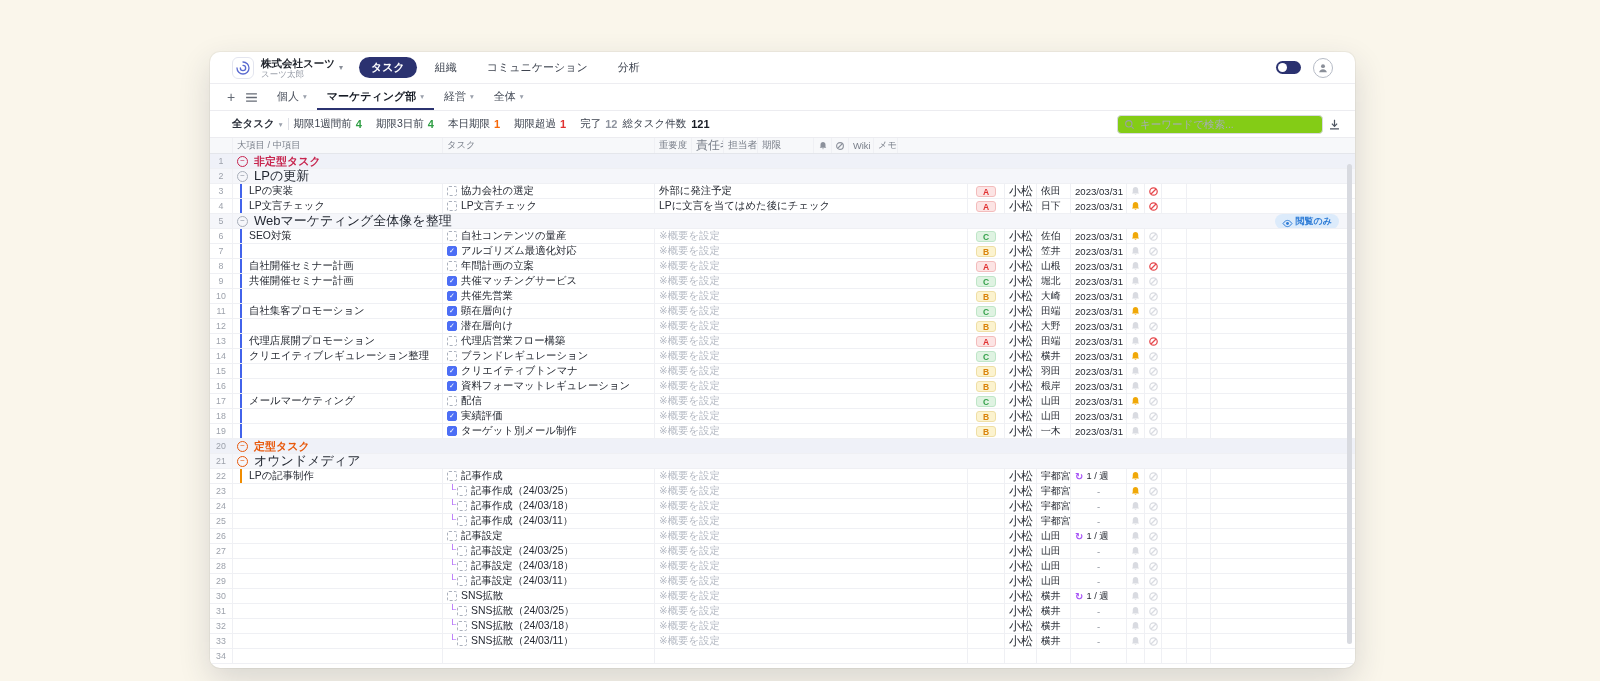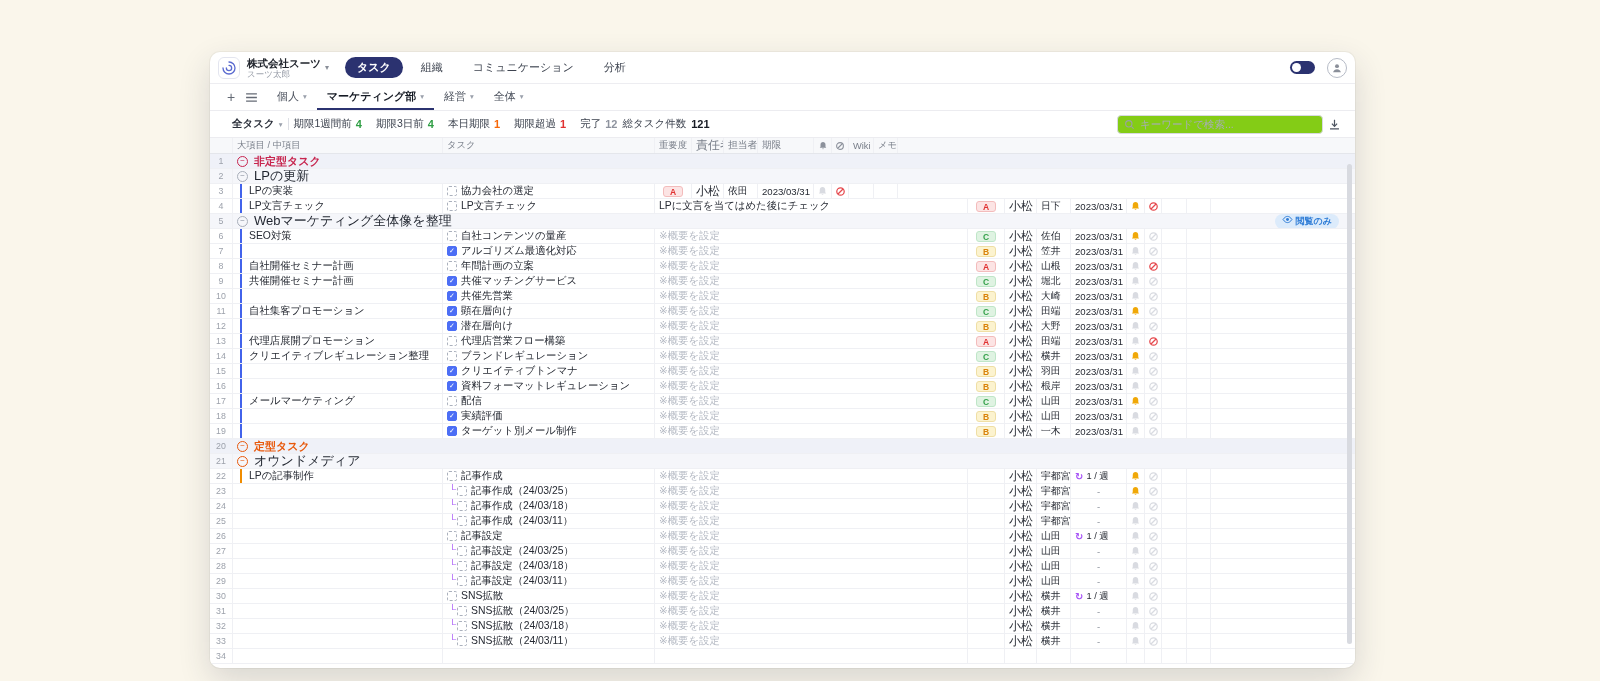--- a/index.html
+++ b/index.html
@@ -3,21 +3,21 @@
 <meta charset="utf-8">
 <style>
   * { margin:0; padding:0; box-sizing:border-box; }
   html,body { width:1600px; height:681px; font-family:"Liberation Sans","DejaVu Sans",sans-serif; }
   .page { position:relative; width:1600px; height:681px; background:#FAF6EB; overflow:hidden; }
   .window { position:absolute; left:210px; top:52px; width:1145px; height:616px; background:#fff;
             border-radius:10px; overflow:hidden; box-shadow:0 12px 32px rgba(40,45,70,.16), 0 0 0 1px rgba(0,0,0,.04);
             display:flex; flex-direction:column; }
 
   
-  .topbar { height:32px; flex:none; display:flex; align-items:center; padding:0 8px; border-bottom:1px solid #EDEDF1; }
+  .topbar { height:32px; flex:none; display:flex; align-items:center; padding:0 22px; border-bottom:1px solid #EDEDF1; }
   .logo { width:22px; height:22px; border-radius:6px; border:1px solid #E3E5EF; display:flex; align-items:center; justify-content:center; flex:none; }
   .brand { margin-left:7px; cursor:pointer; }
   .brand-co { font-size:10.5px; font-weight:700; color:#20242C; line-height:12px; white-space:nowrap; }
   .brand-user { font-size:8.5px; color:#959AA5; line-height:10px; }
   .brand-chev { font-size:8px; color:#8A8F99; margin-left:4px; }
   .mainnav { display:flex; align-items:center; margin-left:16px; gap:6px; }
   .navitem { font-size:11px; color:#3E4450; padding:3px 12px; white-space:nowrap; cursor:pointer; }
   .navitem.active { background:#2B3270; color:#fff; border-radius:999px; font-weight:700; }
   .topright { margin-left:auto; display:flex; align-items:center; gap:12px; }
   .toggle { width:25px; height:13px; border-radius:7px; background:#2B3270; position:relative; display:inline-block; cursor:pointer; }
@@ -101,21 +101,21 @@
   .ph { color:#B5BAC4; }
   .badge { min-width:20px; padding:0 4px; height:11px; line-height:10px; border-radius:3px; font-size:8.5px;
            font-weight:700; text-align:center; border:1px solid transparent; }
   .b-A { background:#FCE4E4; color:#E03131; border-color:#F3BCBC; }
   .b-B { background:#FCF3CF; color:#D9830B; border-color:#EFDFA5; }
   .b-C { background:#DFF3E2; color:#36A24C; border-color:#BFE6C8; }
 
   .recur { display:flex; align-items:center; gap:3px; font-size:9.3px; color:#262A33; }
   .ricon { color:#A855F7; font-size:10px; font-weight:700; font-style:normal; }
 
-  .viewonly { margin-left:auto; margin-right:12px; display:flex; align-items:flex-start; gap:3px; background:#DCEBFB;
+  .viewonly { margin-left:auto; margin-right:12px; display:flex; align-items:flex-end; gap:3px; background:#DCEBFB;
               color:#2E7CD6; font-size:9px; font-weight:600; padding:1px 7px; border-radius:8px; }
 
   .vscroll { position:absolute; right:3px; top:112px; width:5px; height:480px; background:#D8DAE0; border-radius:3px; cursor:pointer; }
   .th { font-weight:400; }
 </style>
 </head>
 <body>
 
 <div class="page">
   <div class="window">
@@ -279,20 +279,23 @@
         <div class="trow t-task">
           <span class="c cnum">3</span>
           <span class="c ccat">
             <i class="conn blue"></i>
             <span class="catlabel">LPの実装</span>
           </span>
           <span class="c ctask">
             <span class="cb empty"></span>
             <span class="tasklabel">協力会社の選定</span>
           </span>
+          <span class="c cdesc">
+            <span class="">外部に発注予定</span>
+          </span>
           <span class="c cpri">
             <span class="badge b-A">A</span>
           </span>
           <span class="c cown">小松</span>
           <span class="c casg">依田</span>
           <span class="c cdue">2023/03/31</span>
           <span class="c cbell">
             <svg width="11" height="11" viewBox="0 0 16 16">
               <path fill="#D9DBE1" d="M8 1.6C5.7 1.6 4 3.4 4 5.8v3.3L2.8 10.9h10.4L12 9.1V5.8c0-2.4-1.7-4.2-4-4.2z"></path>
               <path fill="#D9DBE1" d="M6.5 12.1a1.6 1.6 0 0 0 3 0z"></path>

